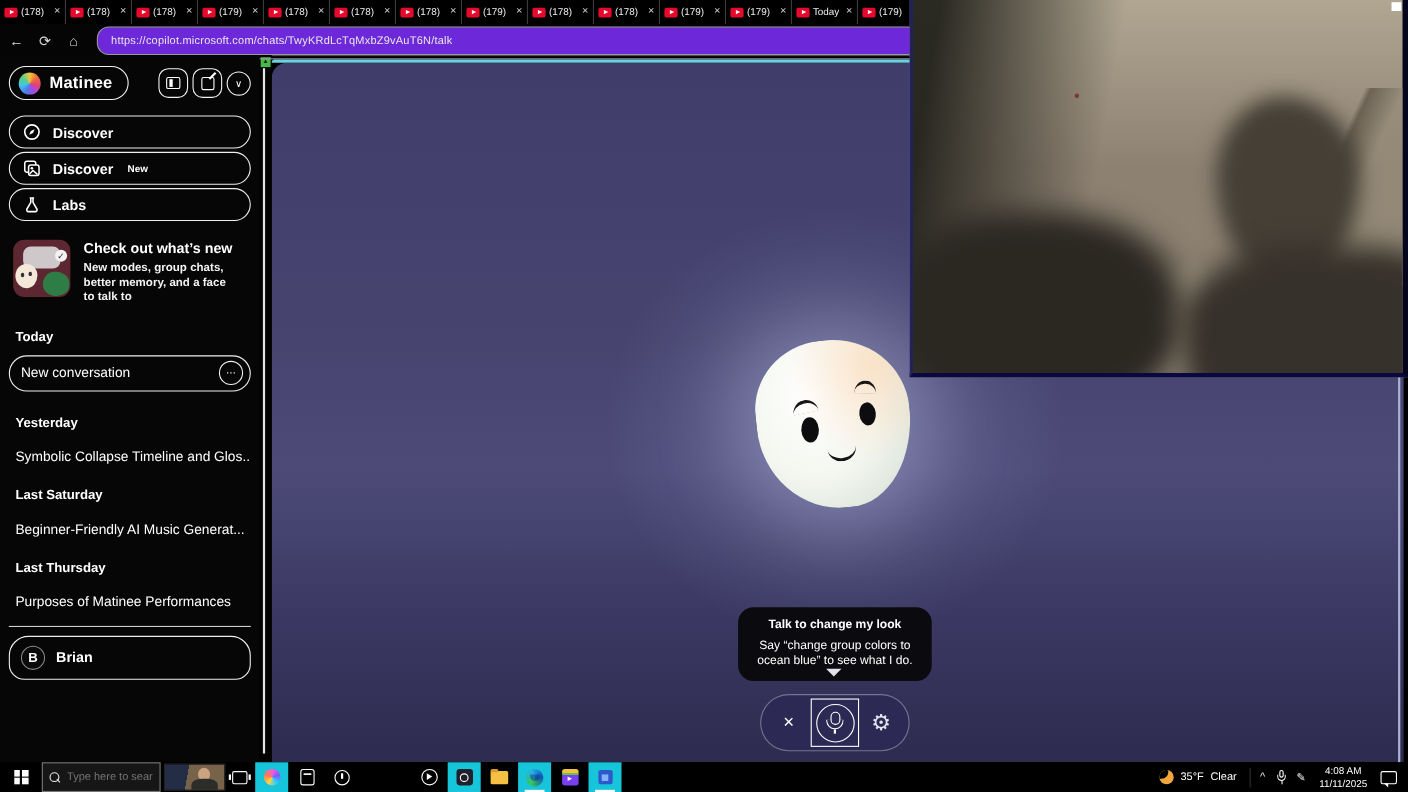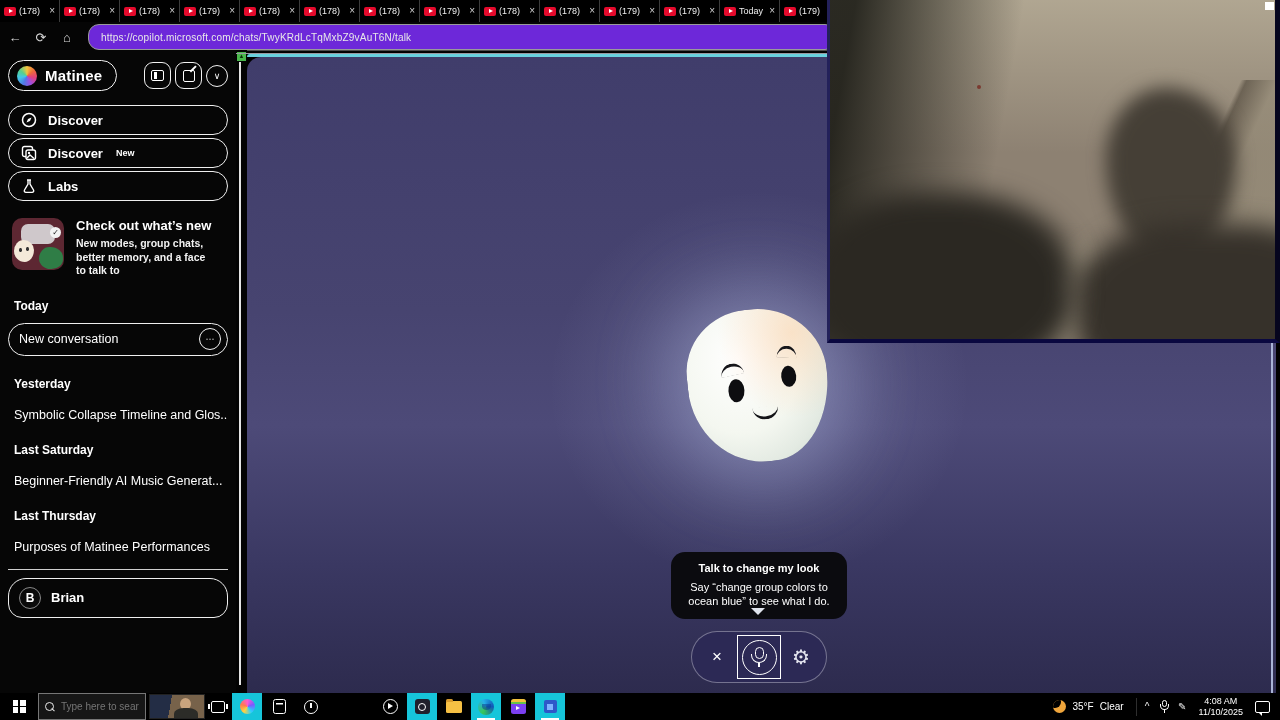--- a/index.html
+++ b/index.html
@@ -512,19 +512,19 @@
       <div class="tray-sep"></div>
       <span class="tray-ic">^</span>
       <span class="tray-mic">
           <span class="b"></span>
           <span class="a"></span>
           <span class="s"></span>
         </span>
       <span class="tray-ic">✎</span>
       <div class="tray-clock">
         <div>4:08 AM</div>
-        <div>11/10/2025</div>
+        <div>11/11/2025</div>
       </div>
       <span class="tray-ac"></span>
     </div>
   </div>
 
 </div>
 
 </body></html>

